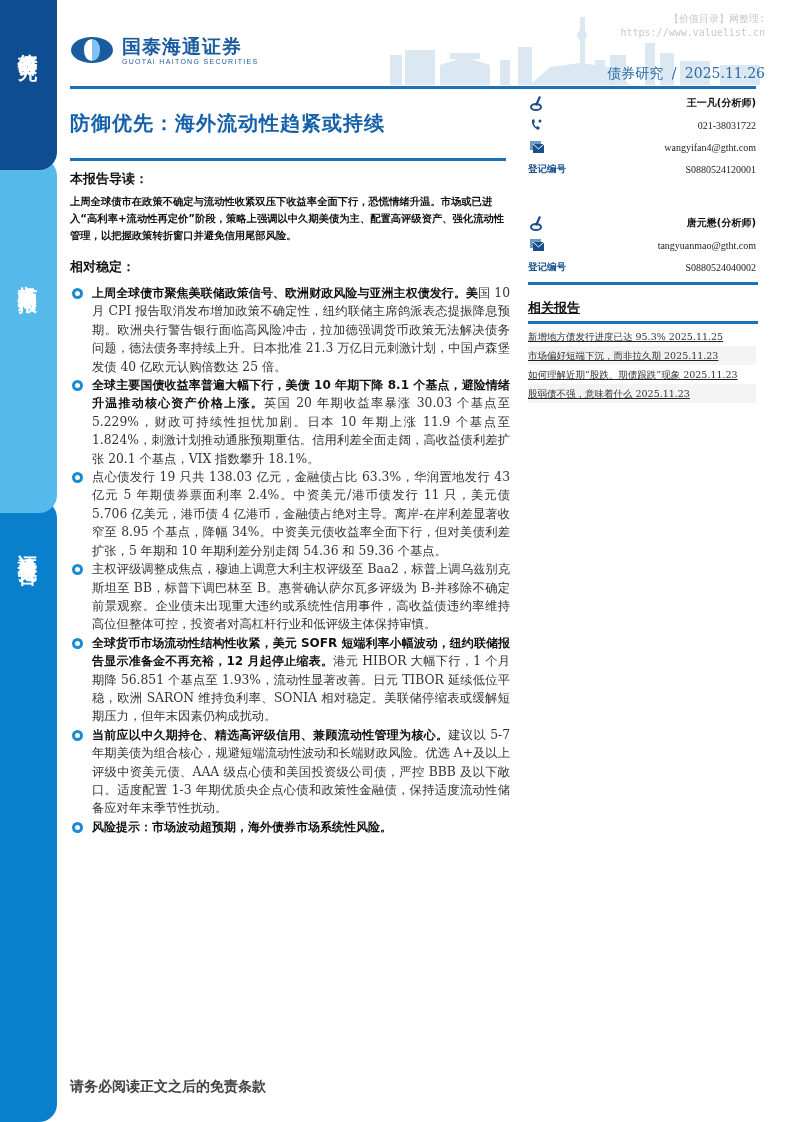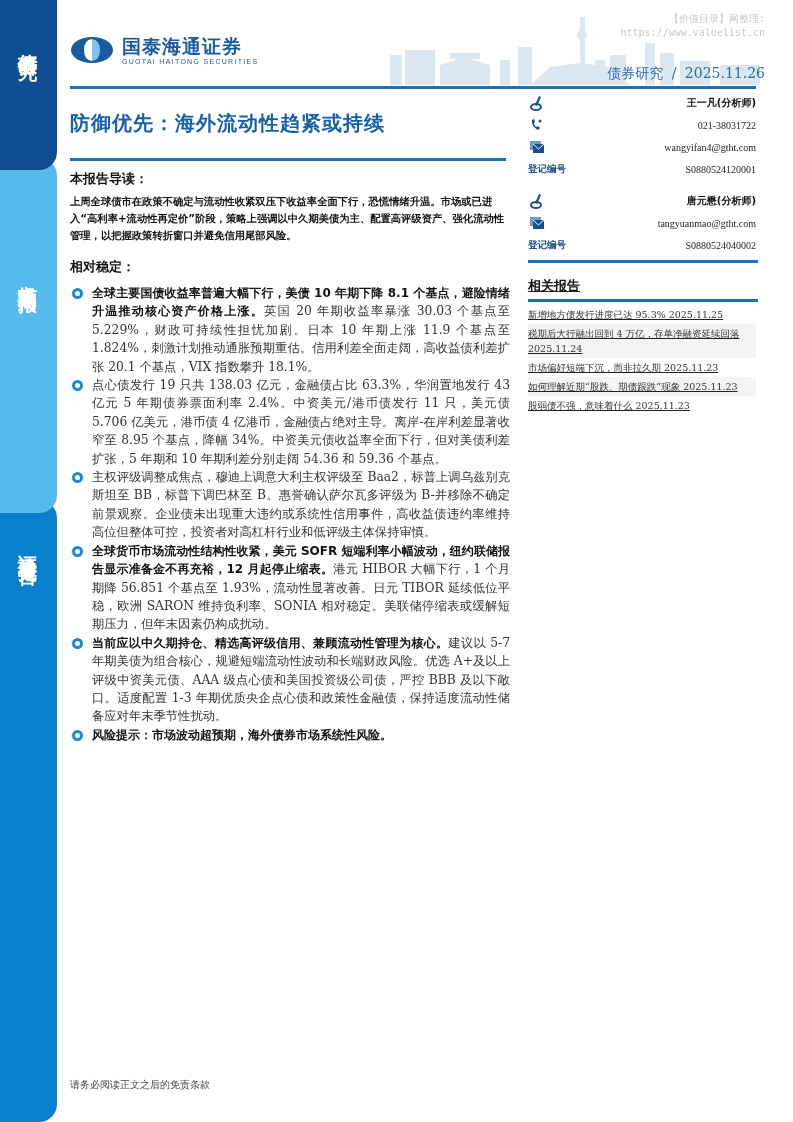--- a/index.html
+++ b/index.html
@@ -42,30 +42,30 @@
   ul.points li .bullet { position: absolute; left: 2px; top: 4px; width: 11px; height: 11px; border-radius: 50%; border: 3px solid #1a8ad4; }
   ul.points li b { font-family: "DejaVu Sans", sans-serif; color: #111; font-size: 12px; }
 
   
   .right { position: absolute; left: 528px; top: 92px; width: 228px; }
   .analyst { position: relative; }
   .a-row { display: flex; justify-content: space-between; align-items: center; height: 22px; font-size: 10px; font-family: "Liberation Serif", serif; color: #222; }
   .a-row .icon { width: 18px; display: flex; justify-content: center; color: #1a4f8c; }
   .a-name { font-family: "DejaVu Sans", sans-serif; font-weight: bold; font-size: 10px; color: #111; }
   .a-reg { font-family: "DejaVu Sans", sans-serif; font-weight: bold; font-size: 9.5px; color: #1a4f8c; }
-  .analyst + .analyst { margin-top: 10px; }
+  .analyst + .analyst { margin-top: 32px; }
   .right-rule { width: 230px; height: 3px; background: #1a73b8; margin-top: 4px; }
 
   .related { margin-top: 14px; text-decoration: underline; }
   .related-h { font-family: "DejaVu Sans", sans-serif; font-weight: bold; font-size: 13px; color: #111; padding-bottom: 4px; border-bottom: 3px solid #1a73b8; width: 230px; }
   .related ul { list-style: none; margin-top: 3px; }
   .related li { font-size: 9.5px; line-height: 15px; color: #333; padding: 2px 0; }
   .related li:nth-child(even) { background: #f4f4f4; }
 
-  .footer { position: absolute; left: 70px; top: 1078px; font-size: 10px; color: #444; }
+  .footer { position: absolute; left: 70px; top: 1078px; font-size: 14px; color: #444; font-weight: bold; }
 </style>
 </head>
 <body>
 
 <div class="side-tab tab-1">
   <span class="vtext">债券研究</span>
 </div>
 <div class="side-tab tab-2">
   <span class="vtext">市场策略周报</span>
 </div>
@@ -119,20 +119,21 @@
 
 <h1 class="title">防御优先：海外流动性趋紧或持续</h1>
 <div class="title-rule"></div>
 
 <div class="main">
   <div class="section-h">本报告导读：</div>
   <p class="guide">上周全球债市在政策不确定与流动性收紧双压下收益率全面下行，恐慌情绪升温。市场或已进入“高利率+流动性再定价”阶段，策略上强调以中久期美债为主、配置高评级资产、强化流动性管理，以把握政策转折窗口并避免信用尾部风险。</p>
 
   <div class="section-h points-h">相对稳定：</div>
   <ul class="points">
+    <li><span class="bullet"></span><b>上周全球债市聚焦美联储政策信号、欧洲财政风险与亚洲主权债发行。美</b><span>国 10 月 CPI 报告取消发布增加政策不确定性，纽约联储主席鸽派表态提振降息预期。欧洲央行警告银行面临高风险冲击，拉加德强调货币政策无法解决债务问题，德法债务率持续上升。日本批准 21.3 万亿日元刺激计划，中国卢森堡发债 40 亿欧元认购倍数达 25 倍。</span></li>
     <li><span class="bullet"></span><b>全球主要国债收益率普遍大幅下行，美债 10 年期下降 8.1 个基点，避险情绪升温推动核心资产价格上涨。</b><span>英国 20 年期收益率暴涨 30.03 个基点至 5.229%，财政可持续性担忧加剧。日本 10 年期上涨 11.9 个基点至 1.824%，刺激计划推动通胀预期重估。信用利差全面走阔，高收益债利差扩张 20.1 个基点，VIX 指数攀升 18.1%。</span></li>
     <li><span class="bullet"></span><b></b><span>点心债发行 19 只共 138.03 亿元，金融债占比 63.3%，华润置地发行 43 亿元 5 年期债券票面利率 2.4%。中资美元/港币债发行 11 只，美元债 5.706 亿美元，港币债 4 亿港币，金融债占绝对主导。离岸-在岸利差显著收窄至 8.95 个基点，降幅 34%。中资美元债收益率全面下行，但对美债利差扩张，5 年期和 10 年期利差分别走阔 54.36 和 59.36 个基点。</span></li>
     <li><span class="bullet"></span><b></b><span>主权评级调整成焦点，穆迪上调意大利主权评级至 Baa2，标普上调乌兹别克斯坦至 BB，标普下调巴林至 B。惠誉确认萨尔瓦多评级为 B-并移除不确定前景观察。企业债未出现重大违约或系统性信用事件，高收益债违约率维持高位但整体可控，投资者对高杠杆行业和低评级主体保持审慎。</span></li>
     <li><span class="bullet"></span><b>全球货币市场流动性结构性收紧，美元 SOFR 短端利率小幅波动，纽约联储报告显示准备金不再充裕，12 月起停止缩表。</b><span>港元 HIBOR 大幅下行，1 个月期降 56.851 个基点至 1.93%，流动性显著改善。日元 TIBOR 延续低位平稳，欧洲 SARON 维持负利率、SONIA 相对稳定。美联储停缩表或缓解短期压力，但年末因素仍构成扰动。</span></li>
     <li><span class="bullet"></span><b>当前应以中久期持仓、精选高评级信用、兼顾流动性管理为核心。</b><span>建议以 5-7 年期美债为组合核心，规避短端流动性波动和长端财政风险。优选 A+及以上评级中资美元债、AAA 级点心债和美国投资级公司债，严控 BBB 及以下敞口。适度配置 1-3 年期优质央企点心债和政策性金融债，保持适度流动性储备应对年末季节性扰动。</span></li>
     <li><span class="bullet"></span><b>风险提示：市场波动超预期，海外债券市场系统性风险。</b><span></span></li>
   </ul>
 </div>
 
 <div class="right">
@@ -195,21 +196,20 @@
       <span class="a-reg">登记编号</span>
       <span>S0880524040002</span>
     </div>
   </div>
   <div class="right-rule"></div>
 
   <div class="related">
     <div class="related-h">相关报告</div>
     <ul>
       <li>新增地方债发行进度已达 95.3% 2025.11.25</li>
-      <li>税期后大行融出回到 4 万亿，存单净融资延续回落 2025.11.24</li>
       <li>市场偏好短端下沉，而非拉久期 2025.11.23</li>
       <li>如何理解近期“股跌、期债跟跌”现象 2025.11.23</li>
       <li>股弱债不强，意味着什么 2025.11.23</li>
     </ul>
   </div>
 </div>
 
 <div class="footer">请务必阅读正文之后的免责条款</div>
 
 </body></html>

